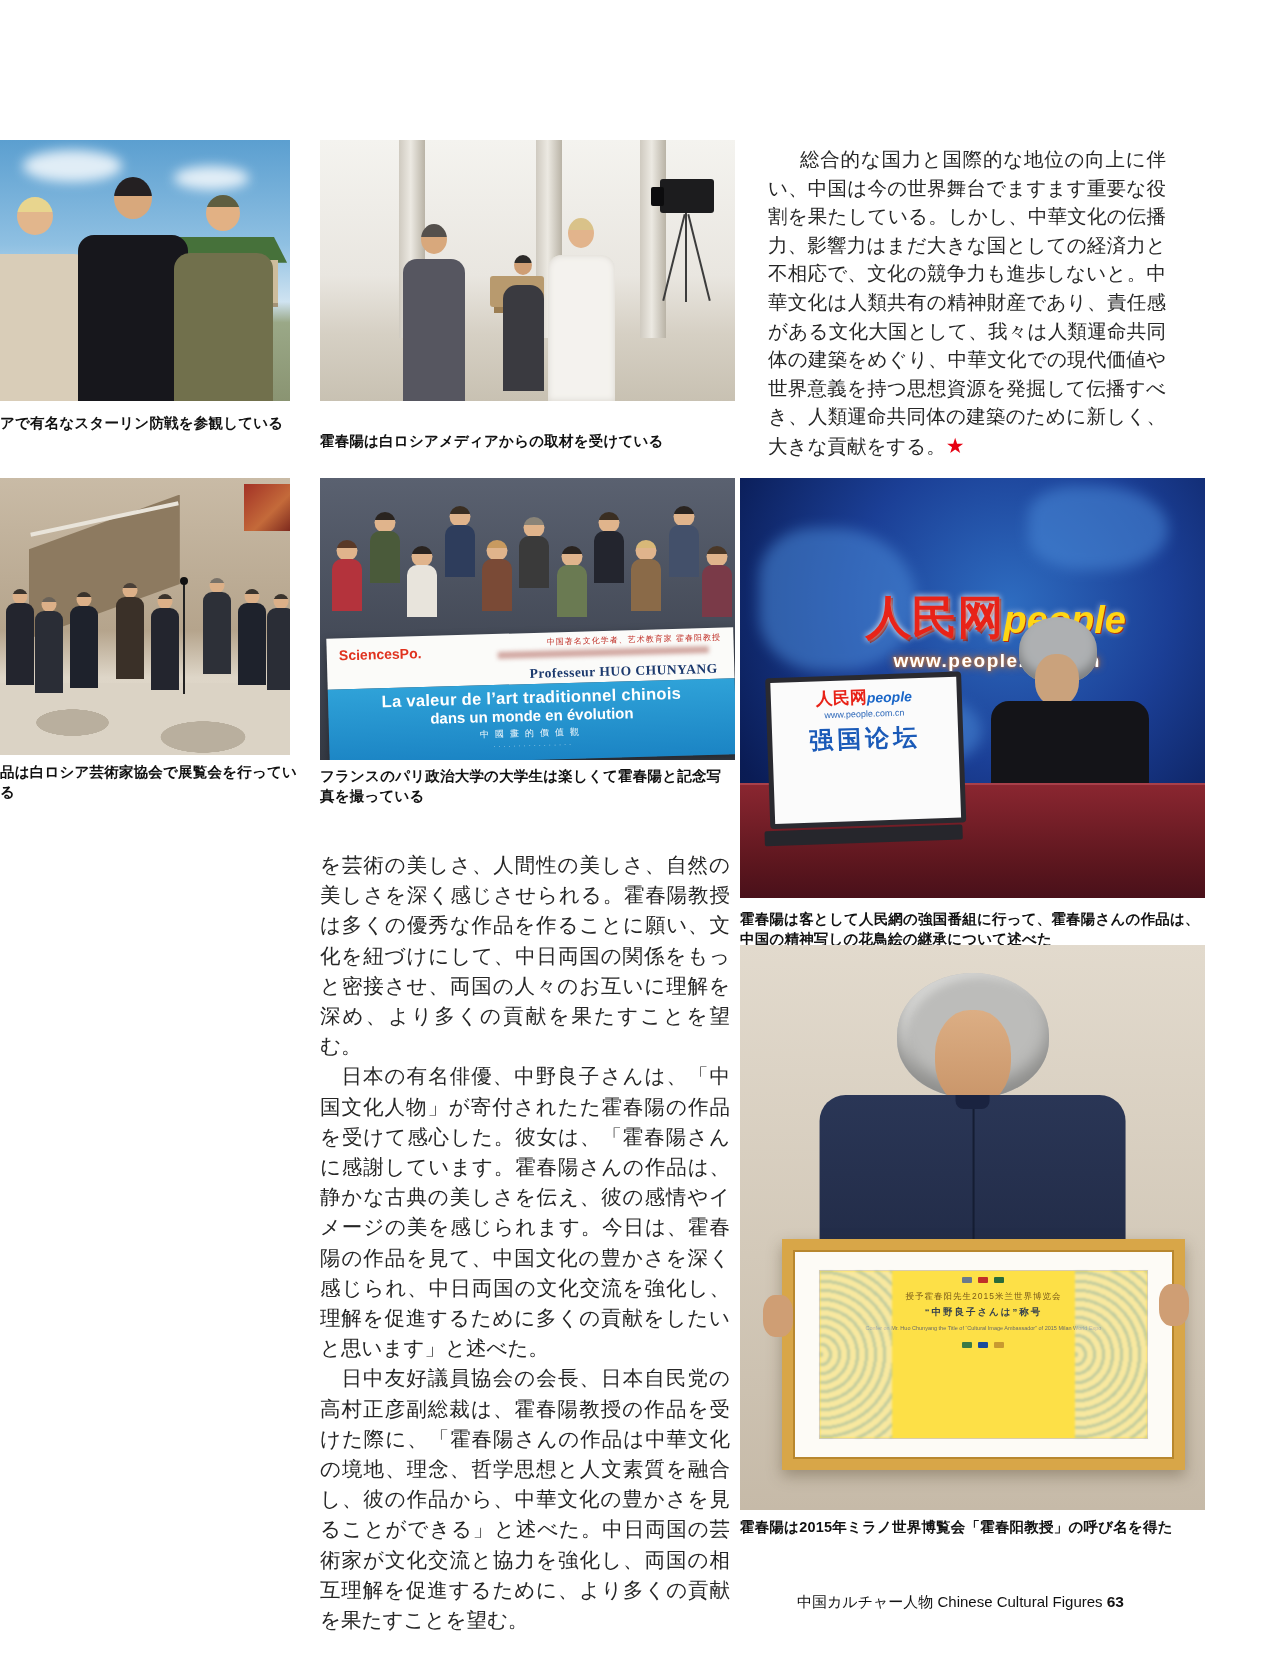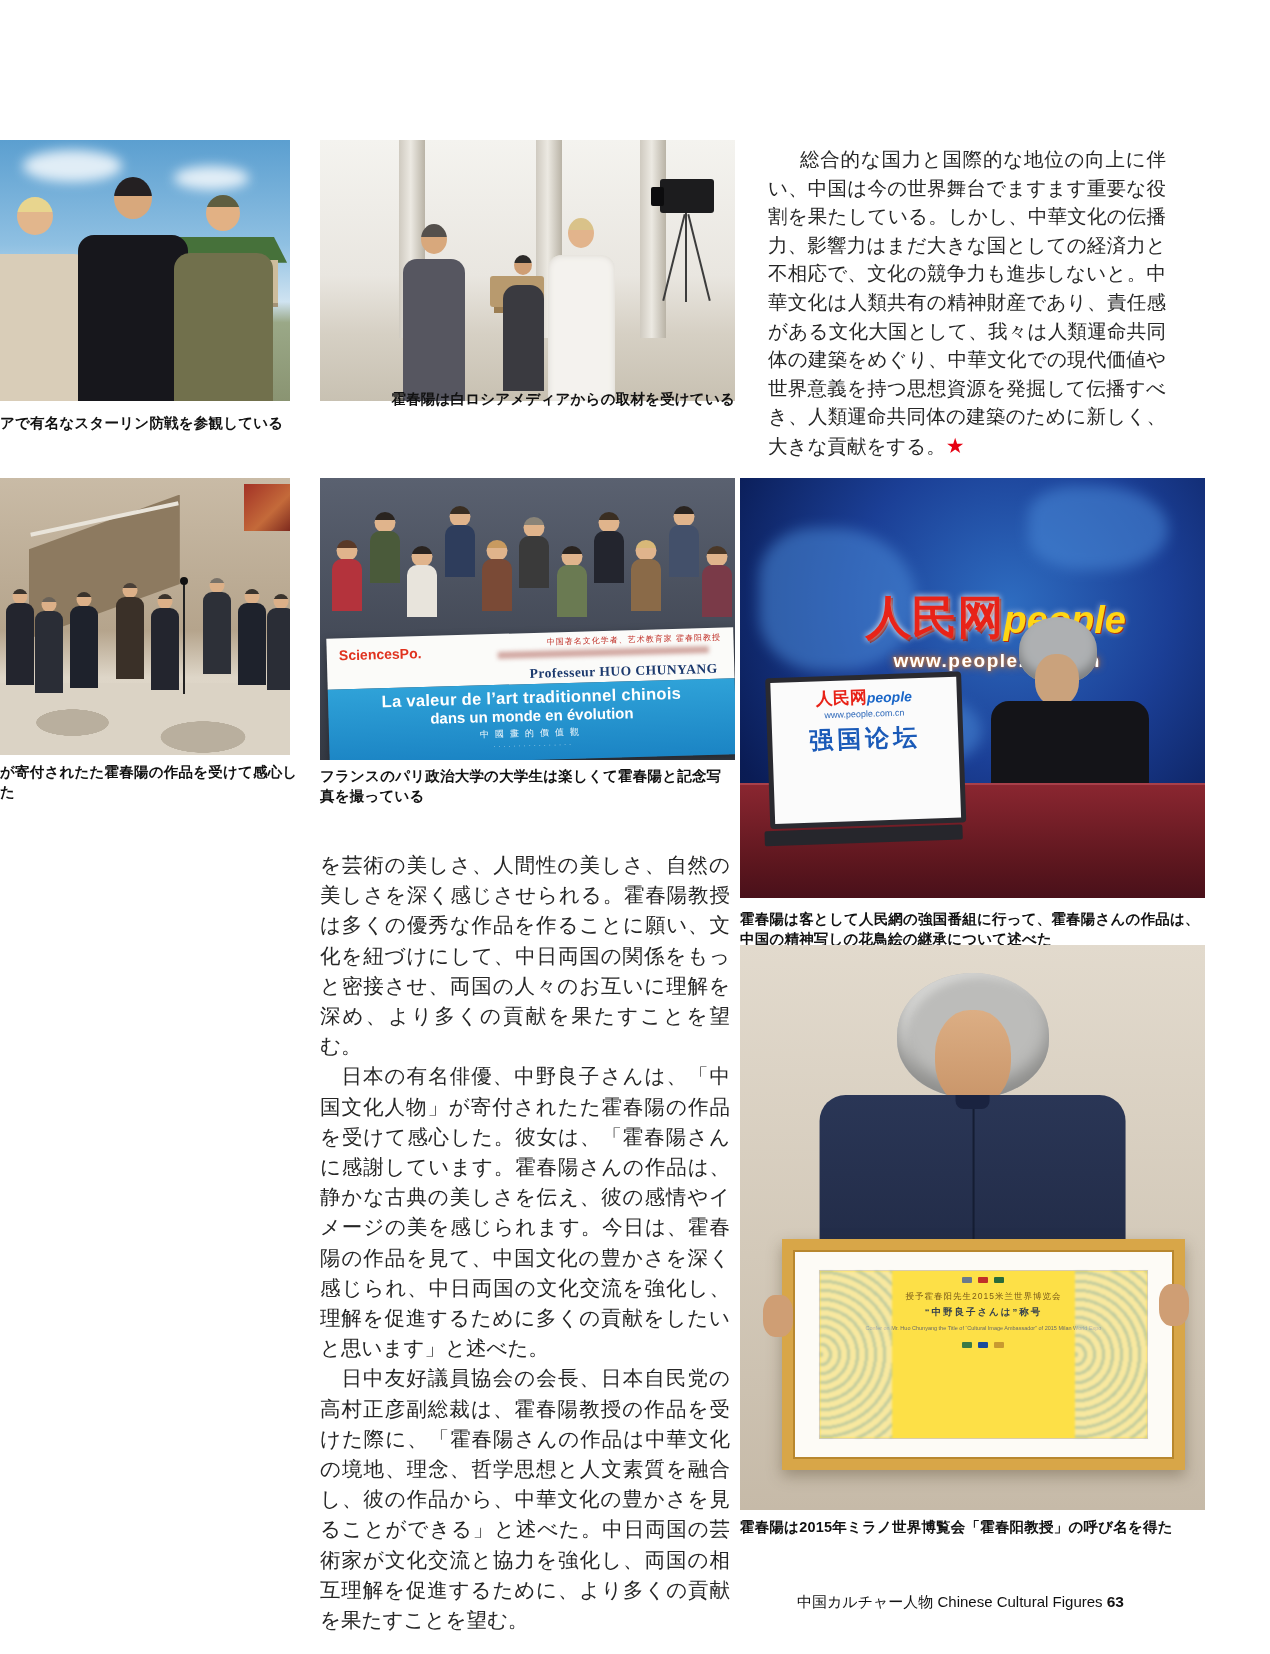--- a/index.html
+++ b/index.html
@@ -162,21 +162,21 @@
     <div class="s2leg" style="left:88%;top:28%;"></div>
     <div class="s2leg" style="left:85%;top:28%;transform:rotate(14deg);"></div>
     <div class="s2leg" style="left:91%;top:28%;transform:rotate(-14deg);"></div>
   </div>
 
   <div class="serif-col" id="intro-text">
     <span class="indent"></span><span>総合的な国力と国際的な地位の向上に伴い、中国は今の世界舞台でますます重要な役割を果たしている。しかし、中華文化の伝播力、影響力はまだ大きな国としての経済力と不相応で、文化の競争力も進歩しないと。中華文化は人類共有の精神財産であり、責任感がある文化大国として、我々は人類運命共同体の建築をめぐり、中華文化での現代価値や世界意義を持つ思想資源を発掘して伝播すべき、人類運命共同体の建築のために新しく、大きな貢献をする。</span><span class="star">★</span>
   </div>
 
   <div class="caption" style="left:0;top:414px;width:300px;">アで有名なスターリン防戦を参観している</div>
-  <div class="caption" style="left:320px;top:390px;width:415px;text-align:right;">霍春陽は白ロシアメディアからの取材を受けている</div>
+  <div class="caption" style="left:320px;top:432px;width:415px;">霍春陽は白ロシアメディアからの取材を受けている</div>
 
   <div class="photo" id="photo-gallery">
     <div class="s3stair"></div>
     <div class="s3rail"></div>
     <div class="s3art"></div>
     <div class="s3floor"></div>
     <div class="s3man" style="left:2%;top:40%;--t:#23252e;"></div>
     <div class="s3man" style="left:12%;top:43%;--t:#2a2d36;--h:#6a6258;"></div>
     <div class="s3man" style="left:24%;top:41%;--t:#1e222c;"></div>
     <div class="s3man" style="left:40%;top:38%;--t:#3a3028;--h:#4a4038;"></div>
@@ -208,21 +208,21 @@
       </div>
       <div class="s4blue">
         <div class="s4l1">La valeur de l’art traditionnel chinois</div>
         <div class="s4l2">dans un monde en évolution</div>
         <div class="s4cn">中國畫的價值觀</div>
         <div class="s4tiny">· · · · · · · · · · · · · · · ·</div>
       </div>
     </div>
   </div>
 
-  <div class="caption" style="left:0;top:763px;width:300px;">が寄付されたた霍春陽の作品を受けて感心した</div>
+  <div class="caption" style="left:0;top:763px;width:300px;">品は白ロシア芸術家協会で展覧会を行っている</div>
   <div class="caption" style="left:320px;top:767px;width:415px;">フランスのパリ政治大学の大学生は楽しくて霍春陽と記念写真を撮っている</div>
 
   <div class="photo" id="photo-peopletv">
     <div class="s5map" style="left:4%;top:12%;width:34%;height:34%;"></div>
     <div class="s5map" style="left:62%;top:2%;width:30%;height:20%;"></div>
     <div class="s5map" style="left:30%;top:52%;width:22%;height:16%;"></div>
     <div class="s5brand">
       <span class="cn">人民网</span><span class="en">people</span>
     </div>
     <div class="s5url">www.people.com.cn</div>

